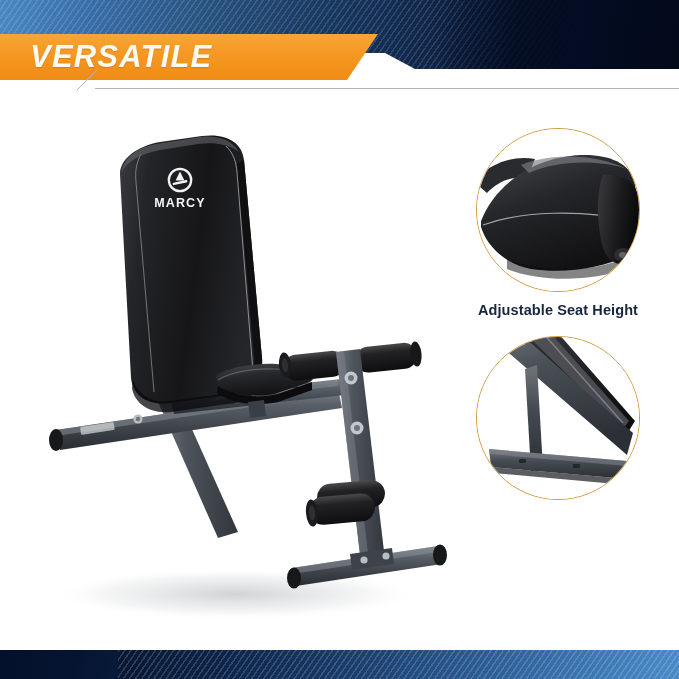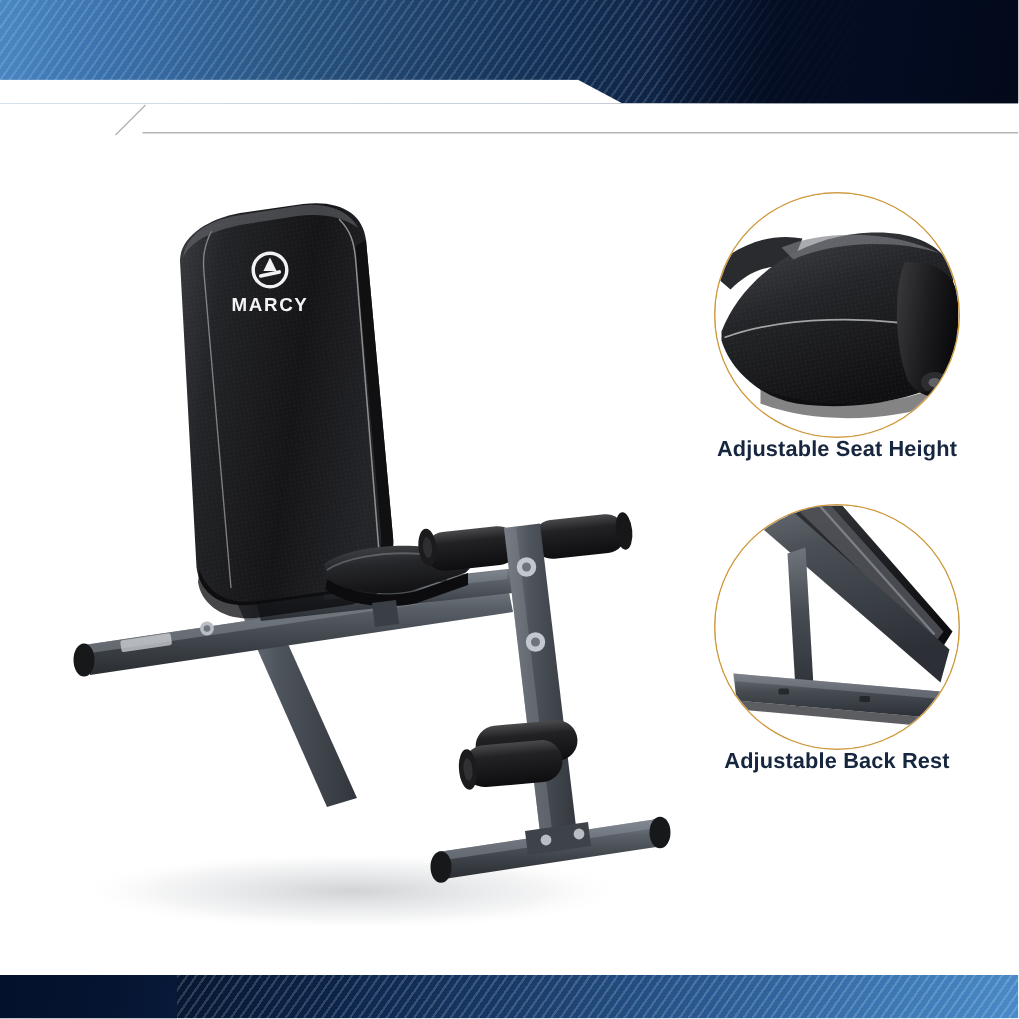--- a/index.html
+++ b/index.html
@@ -90,21 +90,21 @@
   .callout-2 { left:452px; top:336px; }
   .callout-circle {
     position:relative; width:164px; height:164px; margin:0 auto;
     border-radius:50%;
     border:1.5px solid #d09a3f;
     overflow:hidden;
     background:#ffffff;
   }
   .callout-circle svg { position:absolute; left:0; top:0; }
   .callout-caption {
-    text-align:center;
+    margin-top:10px; text-align:center;
     font-size:14.5px; font-weight:bold; color:#17263f;
     letter-spacing:0.1px;
   }
 
   
   .product { position:absolute; left:20px; top:102px; width:430px; height:530px; }
   .product svg { display:block; }
 
   .logo-txt { font-family:"Liberation Sans", sans-serif; font-weight:bold; }
 </style>
@@ -113,20 +113,23 @@
 
 <div class="page">
 
   <div class="header-band">
     <div class="grad"></div>
     <div class="stripes"></div>
     <div class="dark-right"></div>
     <div class="cut"></div>
   </div>
 
+  <div class="ribbon">
+    <span class="ribbon-title">VERSATILE</span>
+  </div>
 
   <div class="hairline-wrap">
     <div class="hairline-right"></div>
     <div class="hairline-diag">
       <svg width="30" height="22" viewBox="0 0 30 22">
         <line x1="2" y1="21" x2="22" y2="1" stroke="#b4b4b4" stroke-width="1"></line>
       </svg>
     </div>
   </div>
 
@@ -355,21 +358,20 @@
 
         <path d="M12,112 L150,124 L150,142 L14,130 Z" fill="url(#c2bar)"></path>
         <path d="M12,112 L150,124 L150,129 L12,117 Z" fill="#8d939b" opacity="0.45"></path>
 
         <rect x="42" y="122" width="7" height="4" rx="1" fill="#1d2025" opacity="0.8"></rect>
         <rect x="96" y="127" width="7" height="4" rx="1" fill="#1d2025" opacity="0.8"></rect>
 
         <path d="M14,130 L150,142 L150,148 L16,136 Z" fill="#16181c" opacity="0.7"></path>
       </svg>
     </div>
-    <div class="callout-caption">Adjustable Back Rest</div>
   </div>
 
   <div class="footer-band">
     <div class="grad"></div>
     <div class="stripes"></div>
     <div class="flat-left"></div>
   </div>
 
 </div>
 

